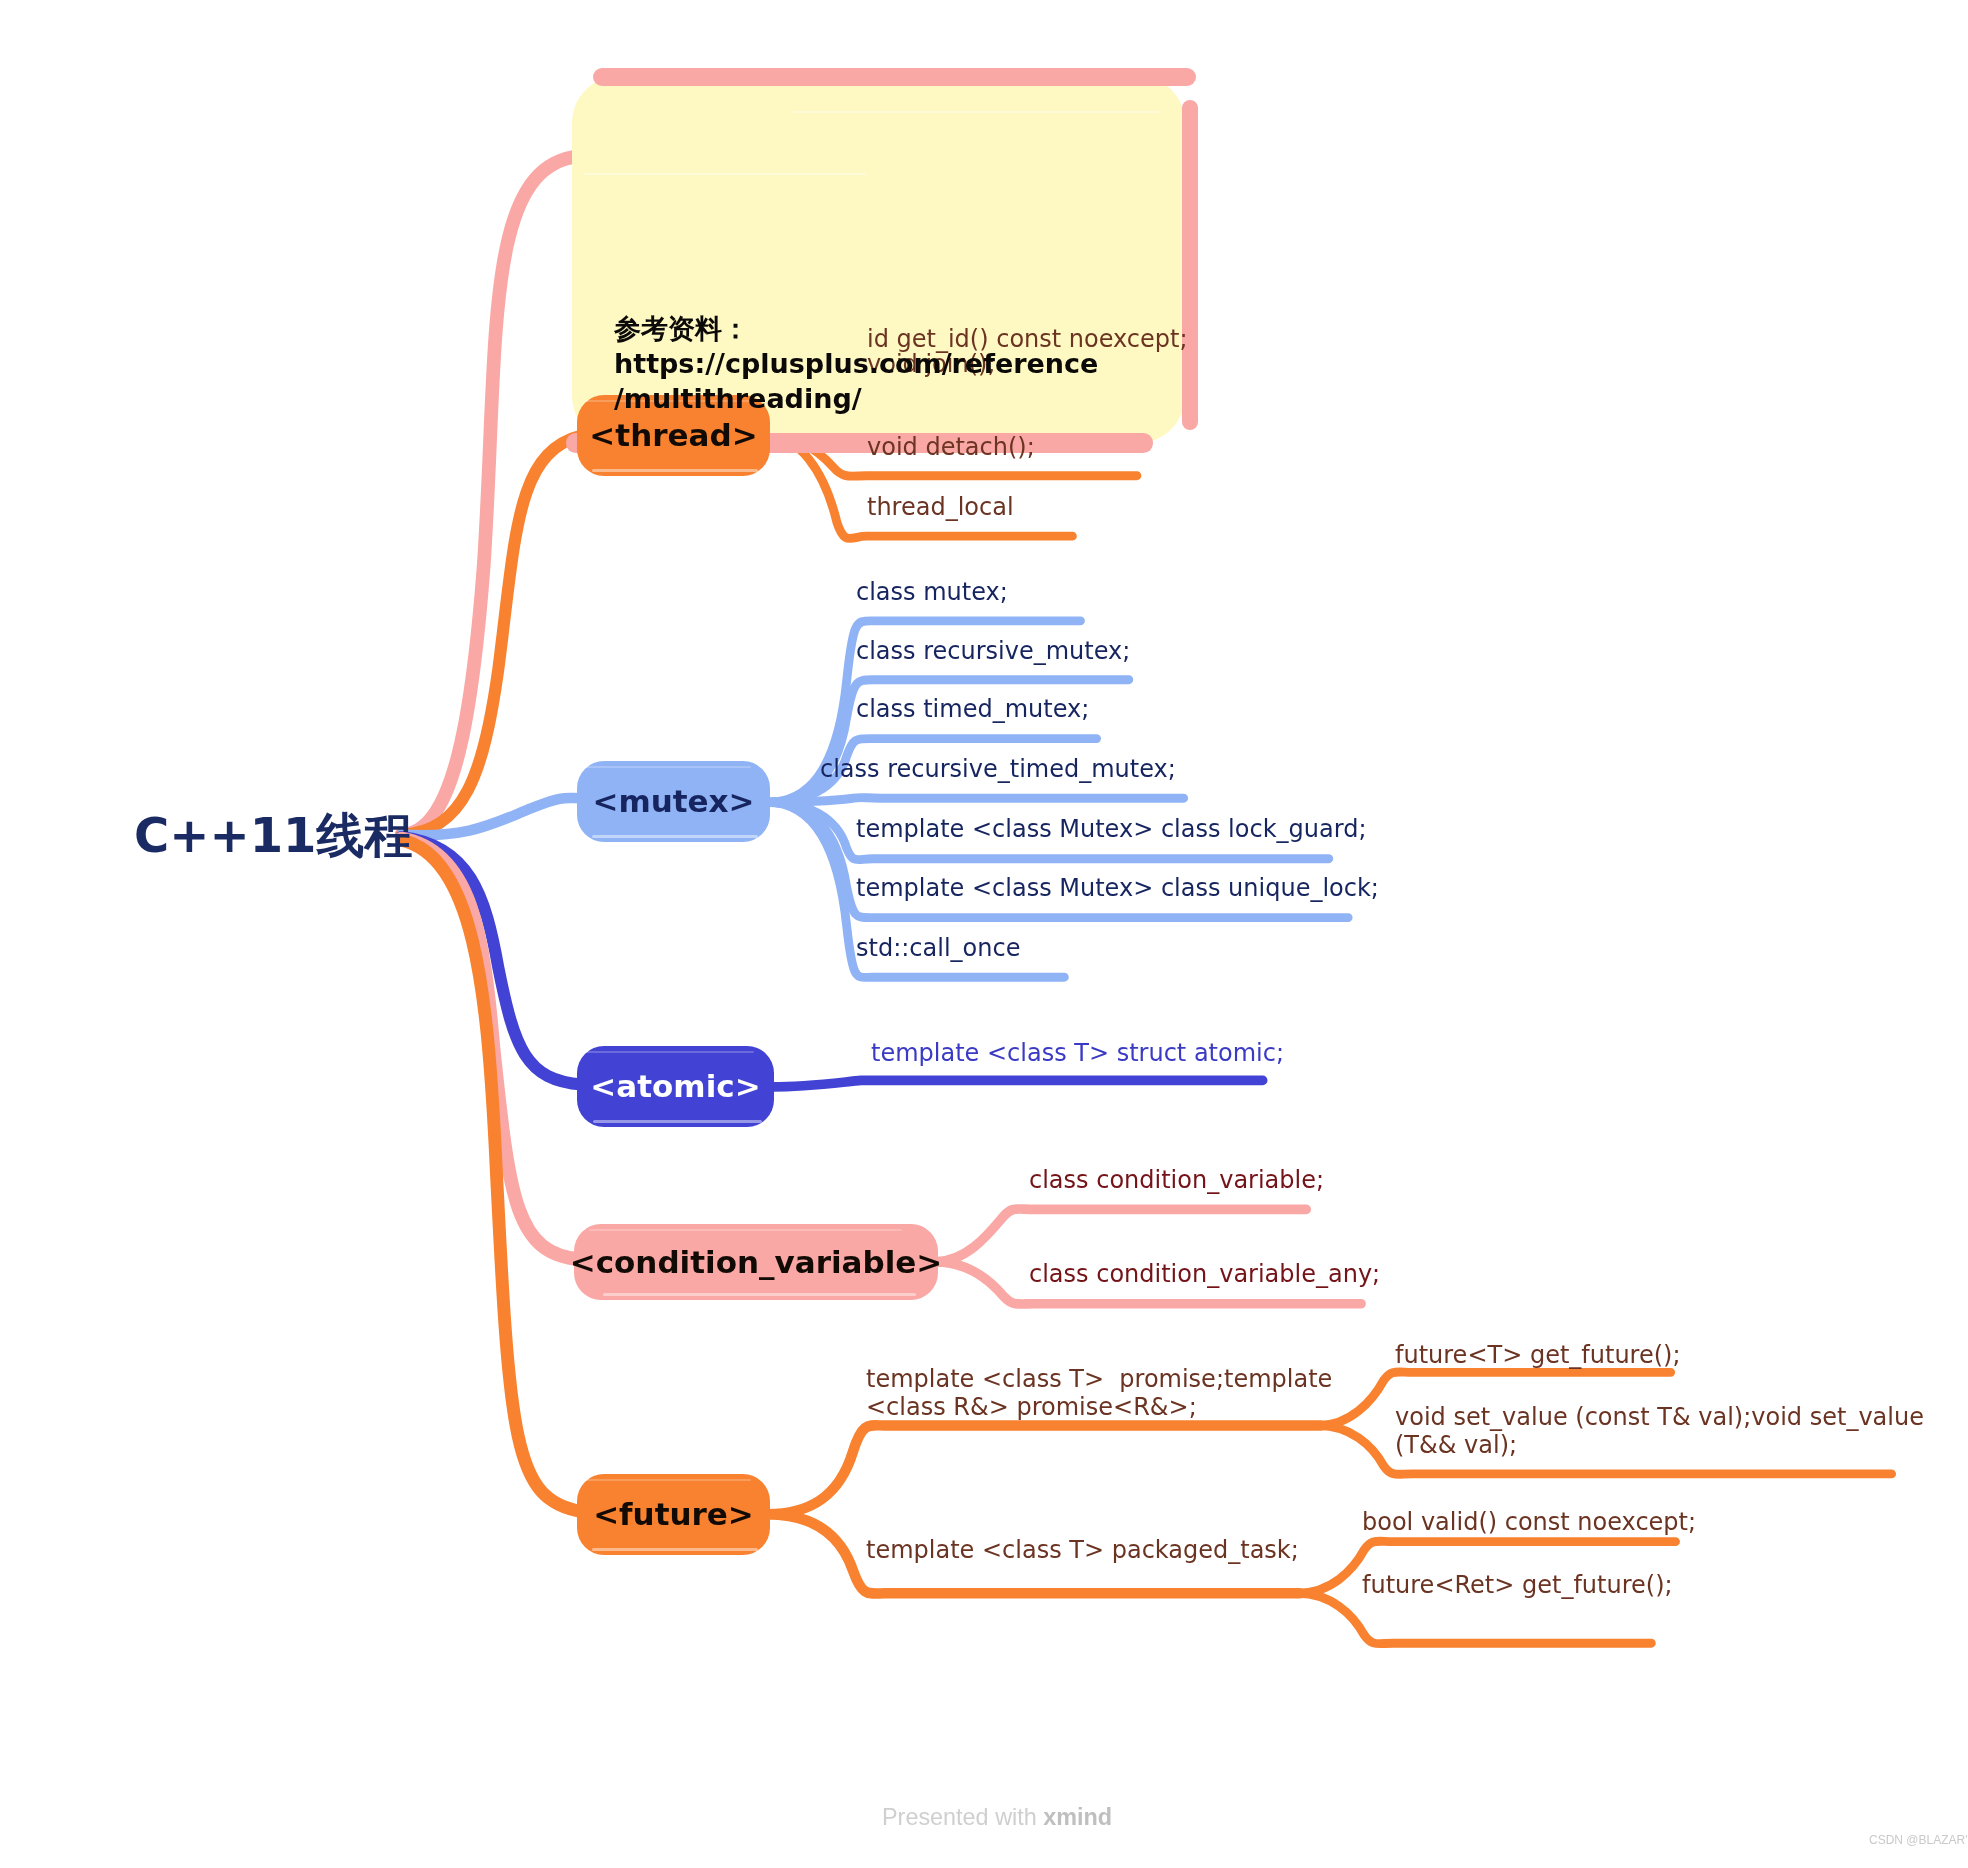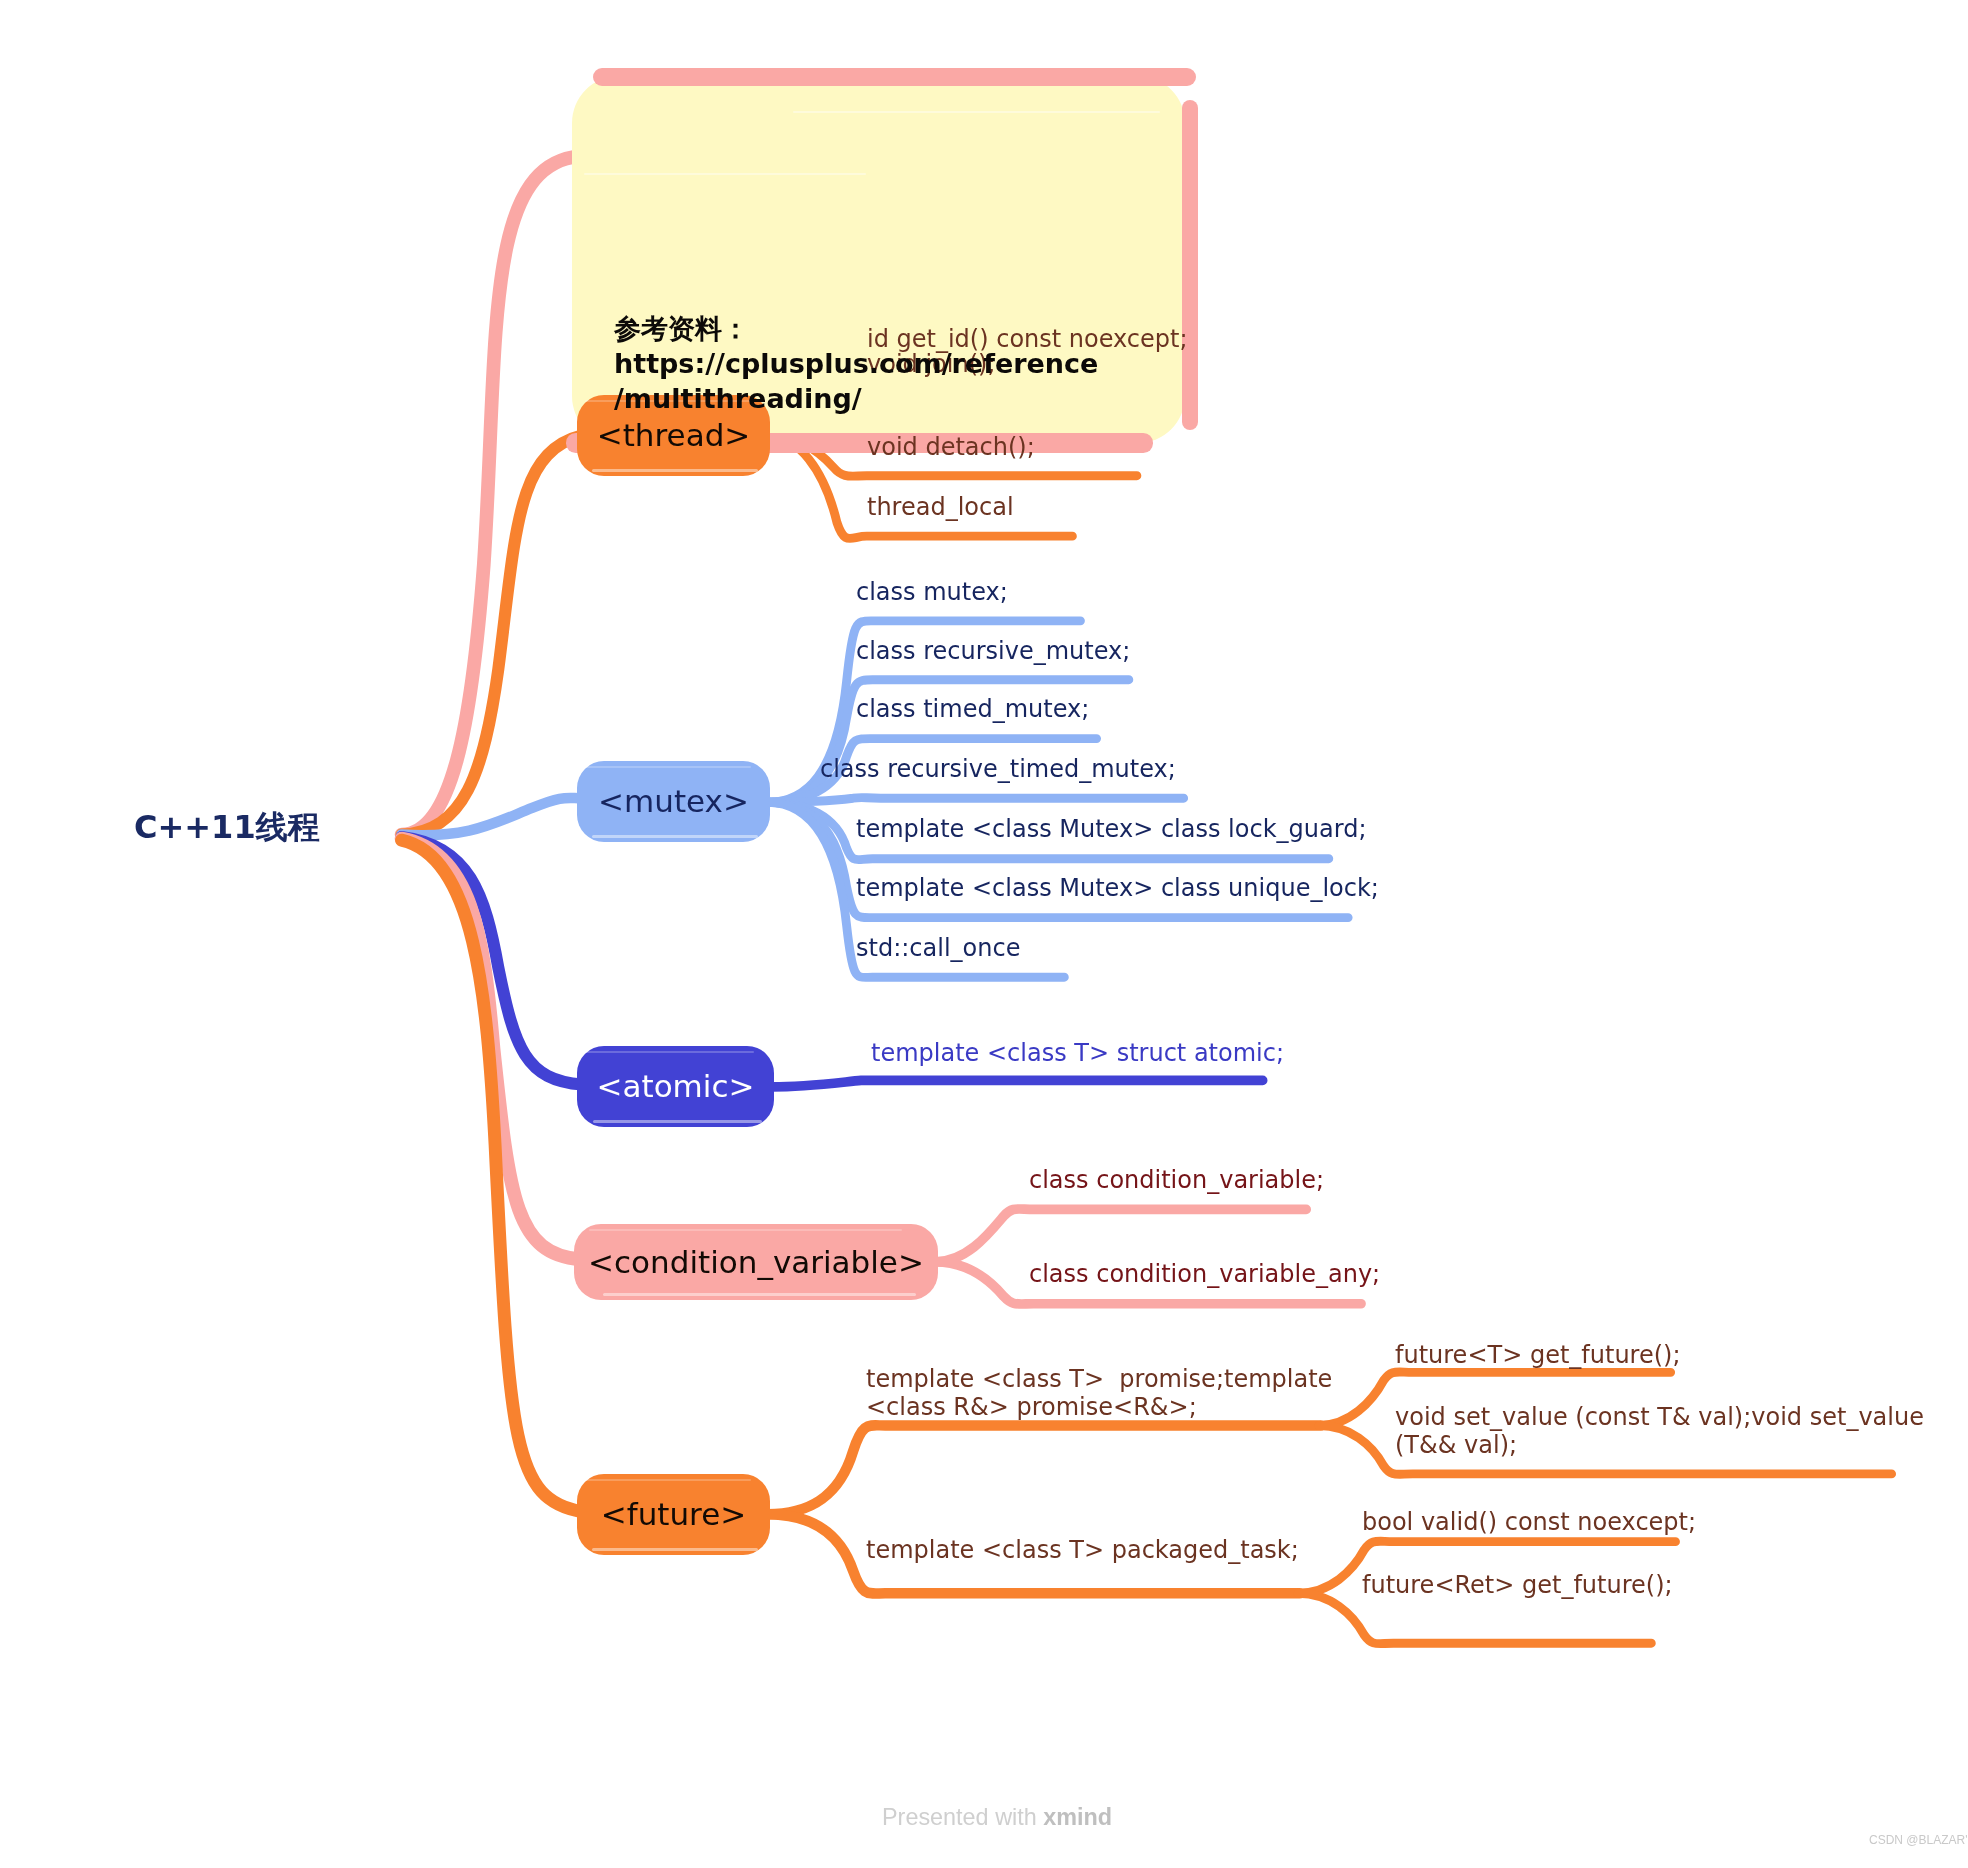--- a/index.html
+++ b/index.html
@@ -20,35 +20,35 @@
     width: 1969px; height: 1869px;
     pointer-events: none;
   }
 
   
   .root-node {
     position: absolute;
     color: #1A2A63;
     font-family: "DejaVu Sans", sans-serif;
     font-weight: bold;
-    font-size: 32px;
+    font-size: 48px;
     letter-spacing: 0px;
     white-space: nowrap;
     line-height: 1;
   }
 
   
   .topic {
     position: absolute;
     display: flex;
     align-items: center;
     justify-content: center;
     border-radius: 27px;
     font-family: "DejaVu Sans", sans-serif;
-    font-weight: normal;
+    font-weight: bold;
     white-space: nowrap;
     line-height: 1;
   }
   .topic.orange  { background: #F8822F; color: #120A05; }
   .topic.blue    { background: #8FB3F5; color: #16255F; }
   .topic.violet  { background: #4242D4; color: #FFFFFF; }
   .topic.pink    { background: #FAA8A5; color: #120A05; }
 
   
   .topic::after {

